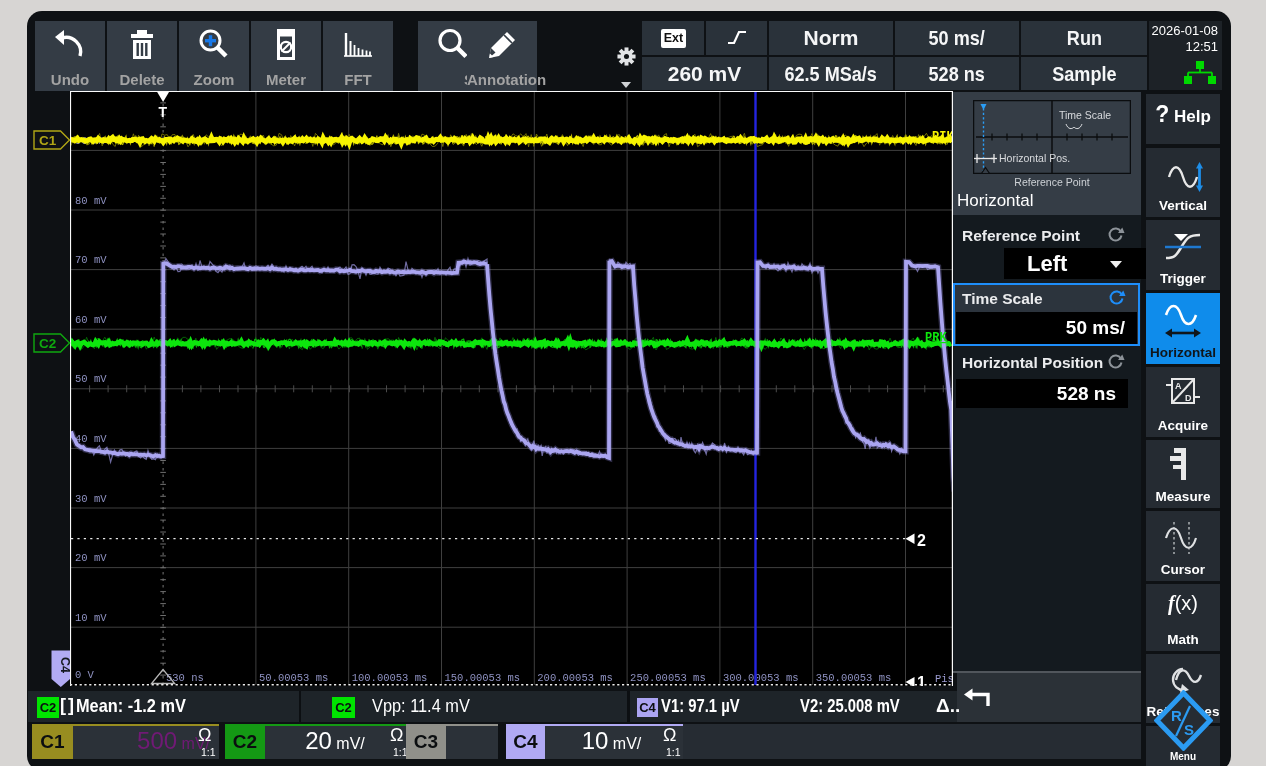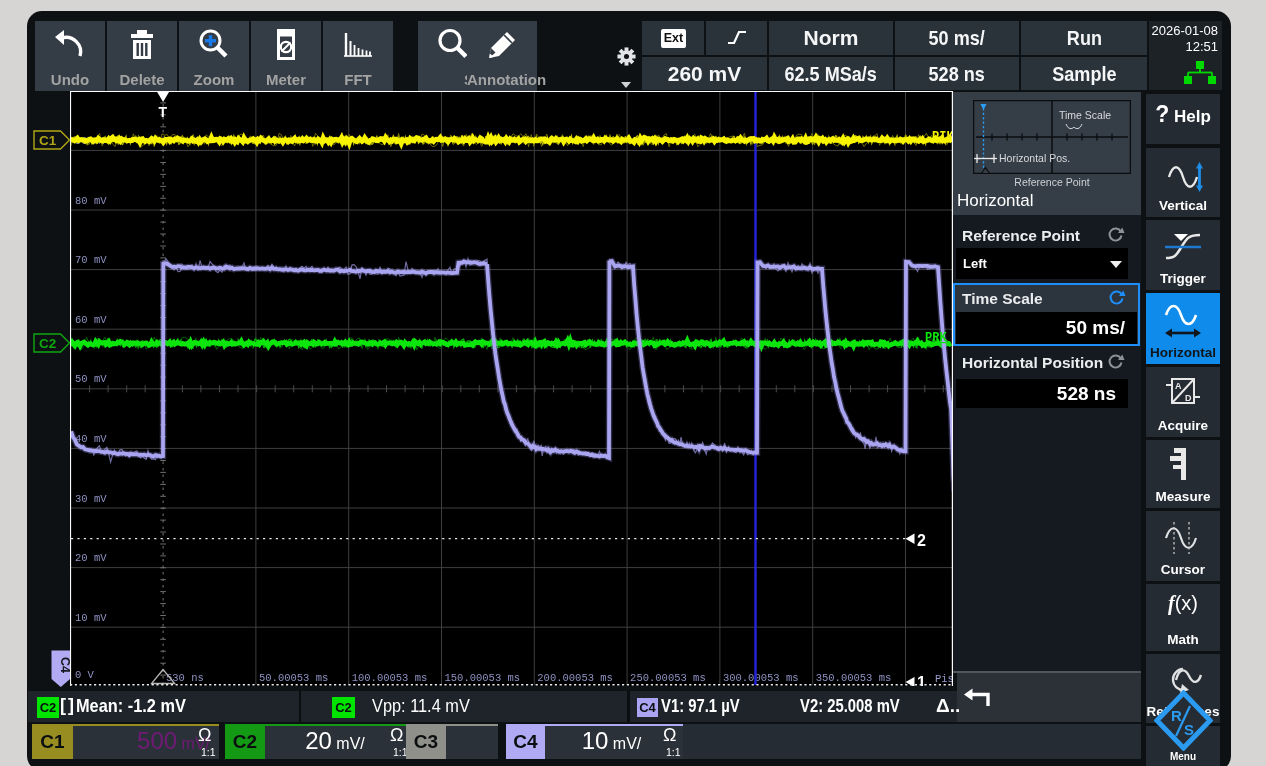--- a/index.html
+++ b/index.html
@@ -361,21 +361,21 @@
   <polygon points="8.5,73.5 12.5,67.5 16.5,73.5" fill="#353d46" stroke="#0b0d0f" stroke-width="1.2"></polygon>
 </svg>
 <div class="abs" style="left:973px;top:176px;width:158px;text-align:center;color:#ced2d6;font-size:10.5px;">Reference Point</div>
 <div class="abs" style="left:957px;top:191px;color:#fff;font-size:17px;">Horizontal</div>
 
 <div class="dlabel" style="top:227px;">Reference Point</div>
 <svg class="abs" style="left:1106px;top:226px;" width="19" height="19" viewBox="0 0 19 19">
   <path d="M14.8 5.5 A6 6 0 1 0 15.5 9.5" fill="none" stroke="#8c9298" stroke-width="2"></path>
   <polygon points="12,7 18.5,7 16.3,1.5" fill="#8c9298"></polygon>
 </svg>
-<div class="dbox" style="top:248px;height:31px;font-size:13px;font-weight:700;line-height:31px;padding-left:7px;">Left</div>
+<div class="dbox" style="top:248px;height:31px;font-size:22px;font-weight:700;line-height:31px;padding-left:23px;margin-left:48px;">Left</div>
 <div class="abs" style="left:1110px;top:261px;width:0;height:0;border-left:6px solid transparent;border-right:6px solid transparent;border-top:7px solid #f0f0f0;"></div>
 
 <div class="abs" style="left:953px;top:283px;width:187px;height:63px;border:2px solid #1e8efa;background:#2c343d;"></div>
 <div class="dlabel" style="top:290px;">Time Scale</div>
 <svg class="abs" style="left:1107px;top:289px;" width="19" height="19" viewBox="0 0 19 19">
   <path d="M14.8 5.5 A6 6 0 1 0 15.5 9.5" fill="none" stroke="#1e8efa" stroke-width="2"></path>
   <polygon points="12,7 18.5,7 16.3,1.5" fill="#1e8efa"></polygon>
 </svg>
 <div class="abs" style="left:956px;top:312px;width:181px;height:32px;background:#000;color:#fff;font-size:19px;font-weight:700;line-height:32px;text-align:right;padding-right:12px;">50 ms/</div>
 

